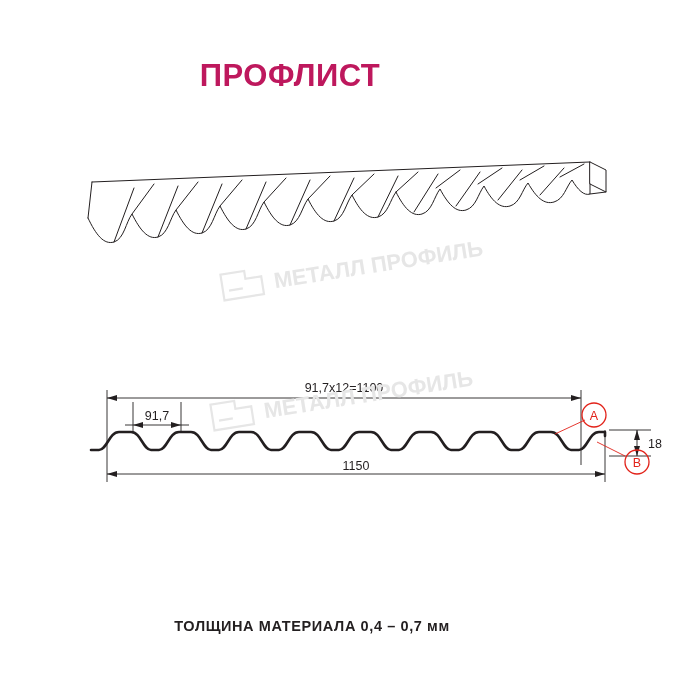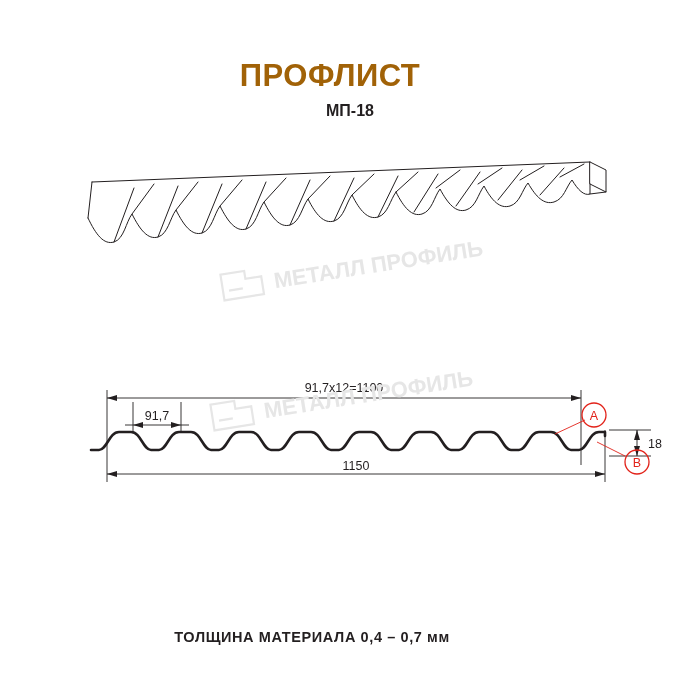--- a/index.html
+++ b/index.html
@@ -22,22 +22,21 @@
   }
   .title {
     position: absolute;
     top: 58px;
     left: 0;
     width: 580px;
     text-align: center;
     font-size: 31px;
     font-weight: bold;
     letter-spacing: 0.5px;
-    color: #a16207;
-    padding-left: 40px;
+    color: #be185d;
   }
   .subtitle {
     position: absolute;
     top: 102px;
     left: 0;
     width: 700px;
     text-align: center;
     font-size: 16px;
     font-weight: bold;
     color: #231f20;
@@ -45,21 +44,20 @@
   .footer-note {
     position: absolute;
     top: 618px;
     left: 0;
     width: 624px;
     text-align: center;
     font-size: 14.5px;
     font-weight: bold;
     letter-spacing: 0.6px;
     color: #231f20;
-    margin-top: 11px;
   }
   .iso-wrap {
     position: absolute;
     top: 140px;
     left: 70px;
     width: 560px;
     height: 150px;
   }
   .section-wrap {
     position: absolute;
@@ -86,21 +84,20 @@
     font-size: 12.5px;
     fill: #e2231a;
   }
 </style>
 </head>
 <body>
 
 <div class="page">
 
   <div class="title">ПРОФЛИСТ</div>
-  <div class="subtitle">МП-18</div>
 
   <div class="iso-wrap">
     <svg width="560" height="150" viewBox="0 0 560 150">
       <g fill="none" stroke="#231f20" stroke-width="1" stroke-linejoin="round" stroke-linecap="round">
 
         <path d="M22 42 L520 22"></path>
 
         <path d="M520 22 L536 30 L536 52 L520 44 Z" fill="#ffffff"></path>
 
         <path d="M18 78

